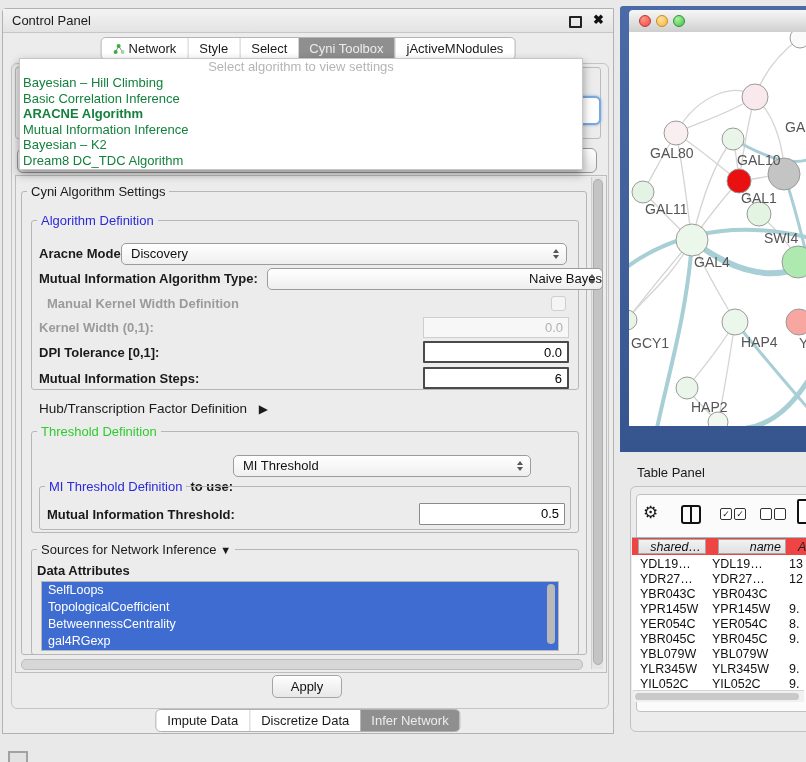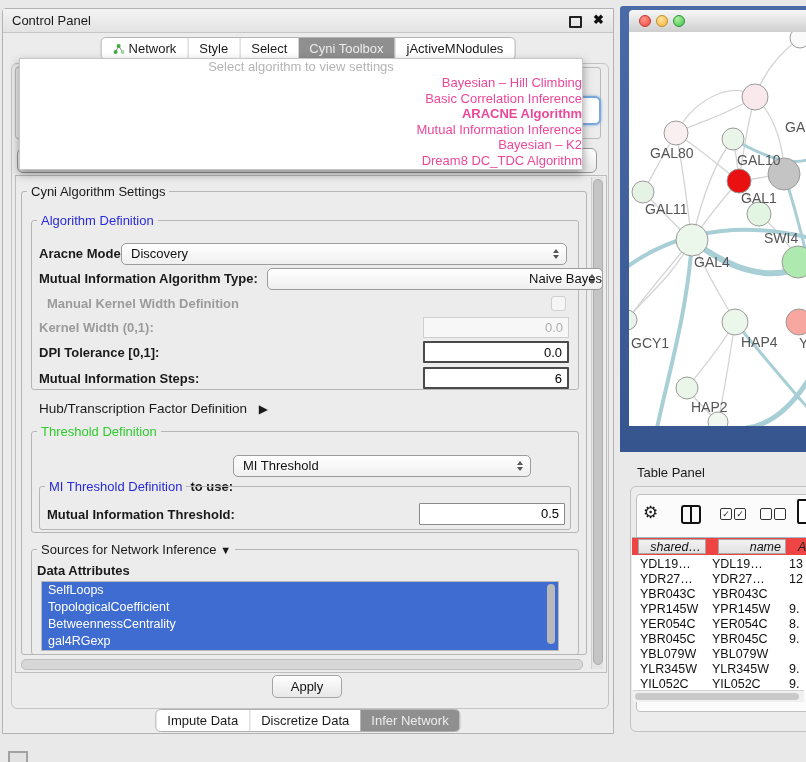--- a/index.html
+++ b/index.html
@@ -28,21 +28,21 @@
   
   .outer-panel{left:8px;top:54px;width:596px;height:644px;border:1px solid #c4c4c4;border-radius:6px;background:#ececec;}
   .inference-box{left:12px;top:58px;width:584px;height:70px;border:1px solid #bbb;border-radius:3px;}
   .blue-combo-sliver{left:554px;top:87px;width:40px;height:25px;background:#fff;border:2px solid #7aa8dd;border-radius:6px;box-shadow:0 0 3px #7aa8dd;}
   .behind-combo{left:14px;top:139px;width:580px;height:25px;background:linear-gradient(#ffffff,#e9e9e9);border:1px solid #9a9a9a;border-radius:6px;font-size:13px;line-height:25px;color:#8f8f8f;padding-left:9px;box-sizing:border-box;}
 
   
   .dropdown{left:16px;top:49px;width:562px;height:110px;background:#fff;border:1px solid #c6c6c6;
             box-shadow:0 4px 9px rgba(0,0,0,.38);z-index:20;}
   .dd-placeholder{text-align:center;color:#b5b5b5;font-size:13px;height:16px;line-height:16px;}
-  .dd-item{font-size:13px;height:15.6px;line-height:15.6px;padding-left:3px;color:#ec4899;white-space:nowrap;text-align:right;}
+  .dd-item{font-size:13px;height:15.6px;line-height:15.6px;padding-left:3px;color:#15803d;white-space:nowrap;}
   .dd-item.selected{font-weight:bold;}
 
   
   .scrollpane{left:12px;top:166px;width:590px;height:496px;border:1px solid #bdbdbd;background:#ececec;}
   .vscroll{left:588px;top:168px;width:11px;height:492px;background:#e4e4e4;border-left:1px solid #cfcfcf;}
   .vscroll .thumb{position:absolute;left:1px;top:2px;width:8px;height:484px;background:#c4c4c4;border:1px solid #adadad;border-radius:5px;}
   .hscroll{left:16px;top:649px;width:568px;height:11px;}
   .hscroll .thumb{position:absolute;left:2px;top:1px;width:560px;height:9px;background:#d7d7d7;border:1px solid #bdbdbd;border-radius:5px;}
 
   .groupbox{border:1px solid #b6b6b6;border-radius:3px;}

